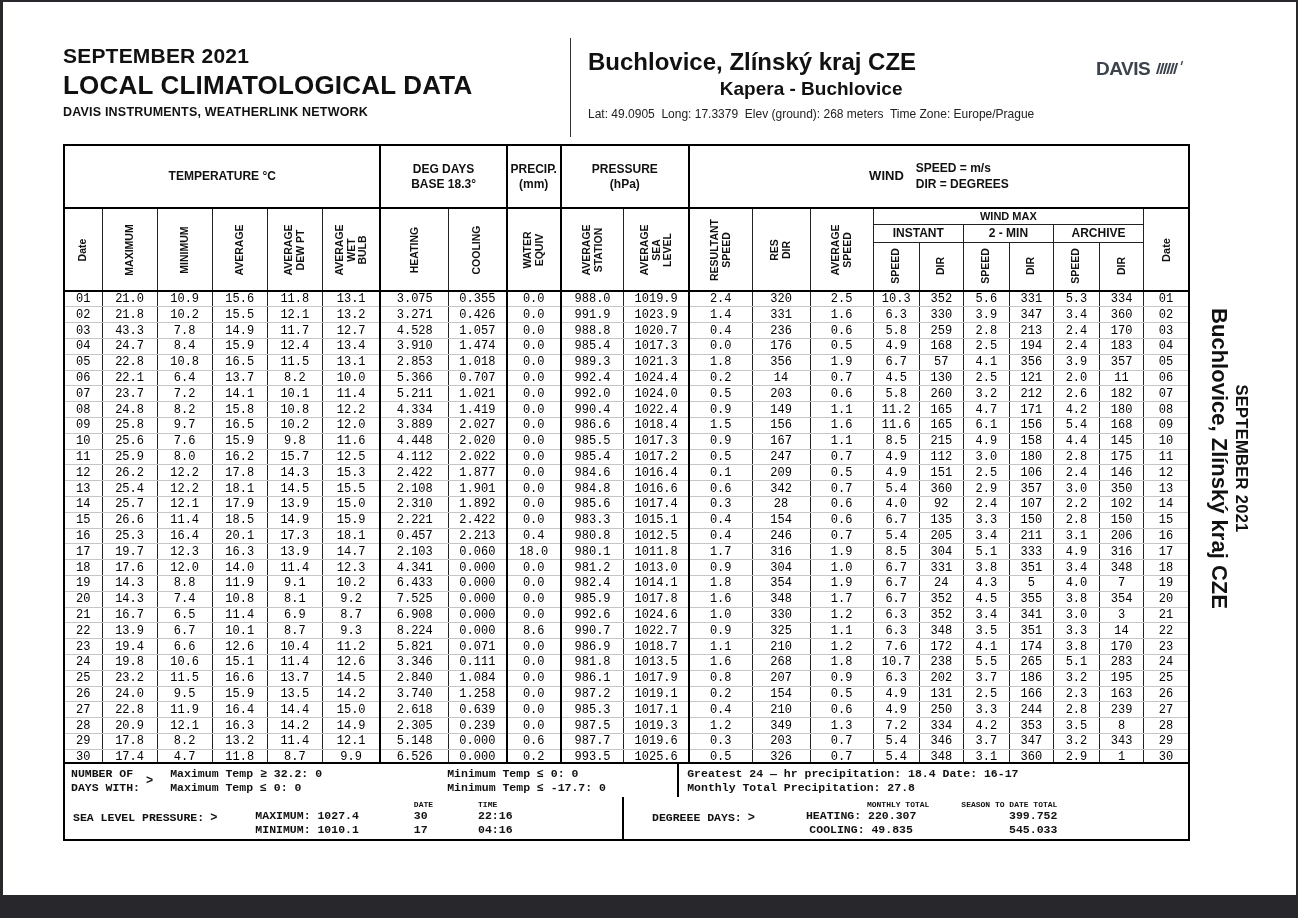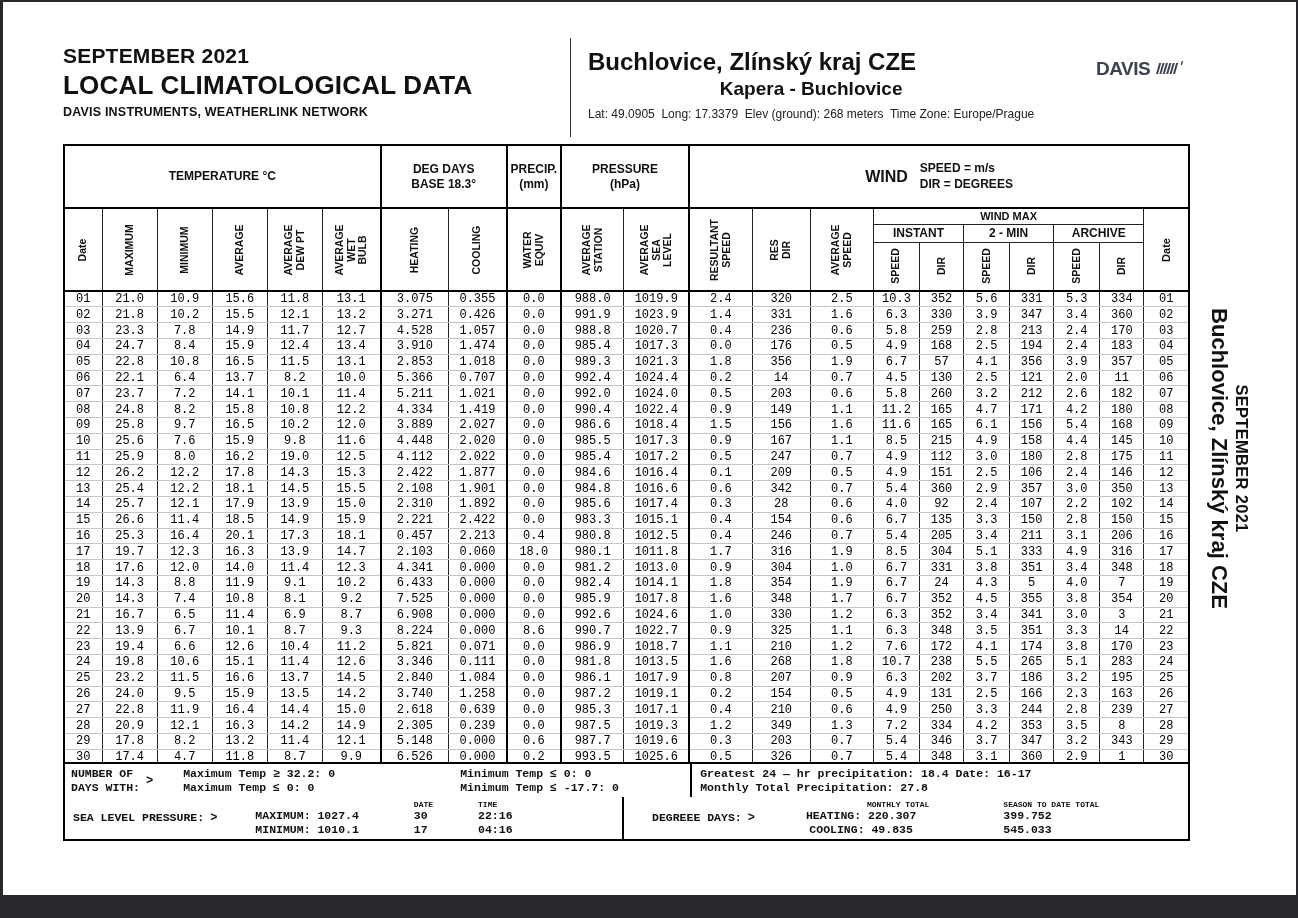--- a/index.html
+++ b/index.html
@@ -45,21 +45,21 @@
   thead th { border:1px solid #222; font-weight:700; padding:0; }
   .band1 {
     height:36px; font-size:12px; font-weight:700;
     border-top:2px solid #000 !important; border-bottom:2px solid #000 !important;
     white-space:pre-line; line-height:1.25; text-align:center; vertical-align:middle;
   }
   .first { border-left:2px solid #000 !important; }
   .sec   { border-left:2px solid #000 !important; }
   .last  { border-right:2px solid #000 !important; }
   .windcell { display:flex; align-items:center; justify-content:center; gap:12px; }
-  .windword { font-size:16px; font-weight:800; }
+  .windword { font-size:13px; font-weight:800; }
   .windunits { font-size:12px; font-weight:700; text-align:left; white-space:pre-line; line-height:1.3; }
   .v { position:relative; border-bottom:2px solid #000 !important; }
   .v .rot {
     position:absolute; left:50%; top:50%;
     transform: translate(-50%,-50%) rotate(-90deg);
     white-space:pre-line; font-size:10.5px; font-weight:700; line-height:1.1;
     text-align:center;
   }
   .vdate .rot { font-size:11px; }
   .wm  { height:16px; font-size:11px; font-weight:800; text-align:center; }
@@ -84,35 +84,35 @@
   .fbox {
     position:absolute; left:63px; width:1127px; border:2px solid #000; background:#fff;
     font-family:"Liberation Mono","DejaVu Sans Mono",monospace; font-size:11.5px; font-weight:700;
     display:flex; align-items:center;
   }
   #fboxA { top:762px; height:37px; }
   #fboxB { top:797px; height:44px; border-top:none; }
   .pre { white-space:pre; line-height:14px; }
   .arrow { font-size:12px; margin:0 8px 0 6px; }
   .fA-label { margin-left:6px; }
-  .fA-c1 { width:255px; margin-left:22px; }
+  .fA-c1 { width:255px; margin-left:9px; }
   .fA-c2 { width:230px; margin-left:22px; }
   .fA-c3 { flex:1; margin-left:14px; }
   .fA-great { width:374px; border-left:2px solid #000; align-self:stretch; display:flex; align-items:center; padding-left:8px; }
   .fB-left { display:flex; align-items:center; width:557px; align-self:stretch; }
   .fB-right { display:flex; align-items:center; flex:1; border-left:2px solid #000; align-self:stretch; }
   .tinyhdr { font-size:8px; font-weight:700; line-height:9px; height:9px; }
   .col3r { display:flex; flex-direction:column; justify-content:center; }
   .fB-label { margin-left:8px; }
   .fB-ml22 { margin-left:30px; }
   .fB-ml60 { margin-left:55px; }
   .fB-ml40 { margin-left:45px;justify-content:center; }
   .dd-label { margin-left:28px; }
   .dd-c1 { margin-left:30px;text-align:center; }
-  .dd-c2 { margin-left:74px; }
+  .dd-c2 { margin-left:32px;align-items:flex-end; }
 </style>
 </head>
 <body>
 
 <div id="edge-left" class="edge"></div>
 <div id="edge-top" class="edge"></div>
 <div id="edge-right" class="edge"></div>
 <div id="edge-bottom" class="edge"></div>
 
 <div class="hdr-left">
@@ -311,21 +311,21 @@
           <td>6.3</td>
           <td>330</td>
           <td>3.9</td>
           <td>347</td>
           <td>3.4</td>
           <td>360</td>
           <td class="last">02</td>
         </tr>
         <tr>
           <td class="first">03</td>
-          <td>23.3</td>
+          <td>43.3</td>
           <td>7.8</td>
           <td>14.9</td>
           <td>11.7</td>
           <td>12.7</td>
           <td class="sec">4.528</td>
           <td>1.057</td>
           <td class="sec">0.0</td>
           <td class="sec">988.8</td>
           <td>1020.7</td>
           <td class="sec">0.4</td>
@@ -498,21 +498,21 @@
           <td>158</td>
           <td>4.4</td>
           <td>145</td>
           <td class="last">10</td>
         </tr>
         <tr>
           <td class="first">11</td>
           <td>25.9</td>
           <td>8.0</td>
           <td>16.2</td>
-          <td>19.0</td>
+          <td>15.7</td>
           <td>12.5</td>
           <td class="sec">4.112</td>
           <td>2.022</td>
           <td class="sec">0.0</td>
           <td class="sec">985.4</td>
           <td>1017.2</td>
           <td class="sec">0.5</td>
           <td>247</td>
           <td>0.7</td>
           <td>4.9</td>

